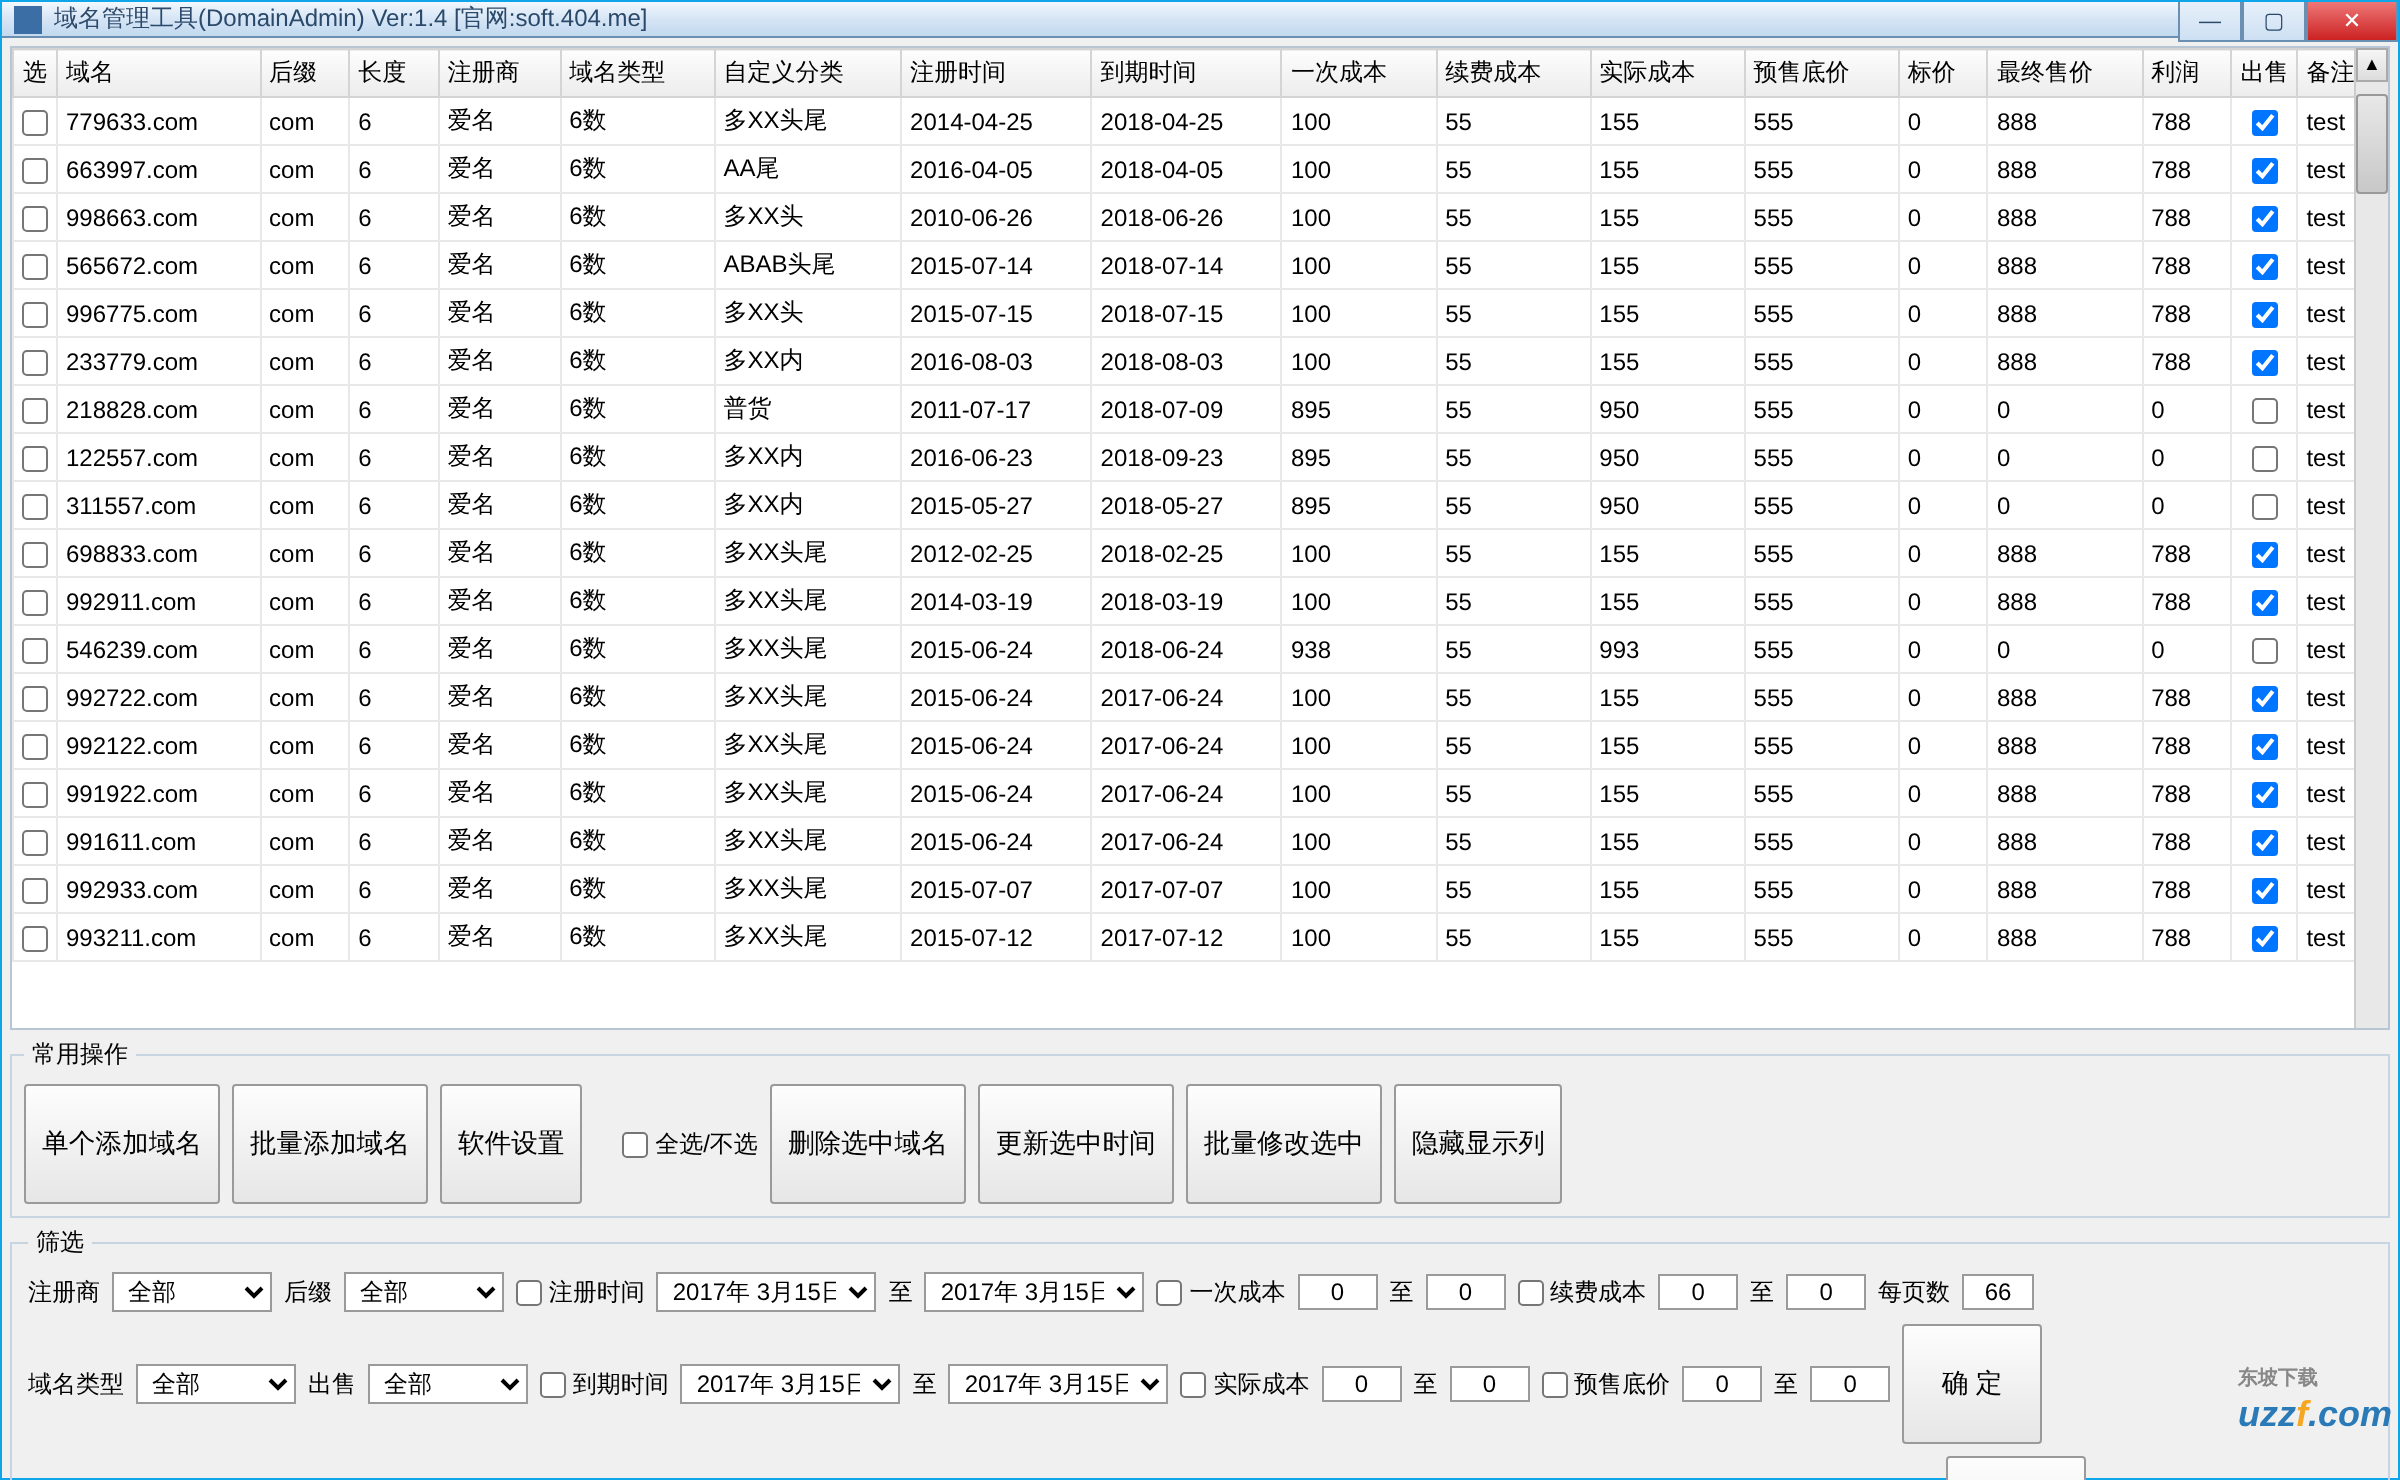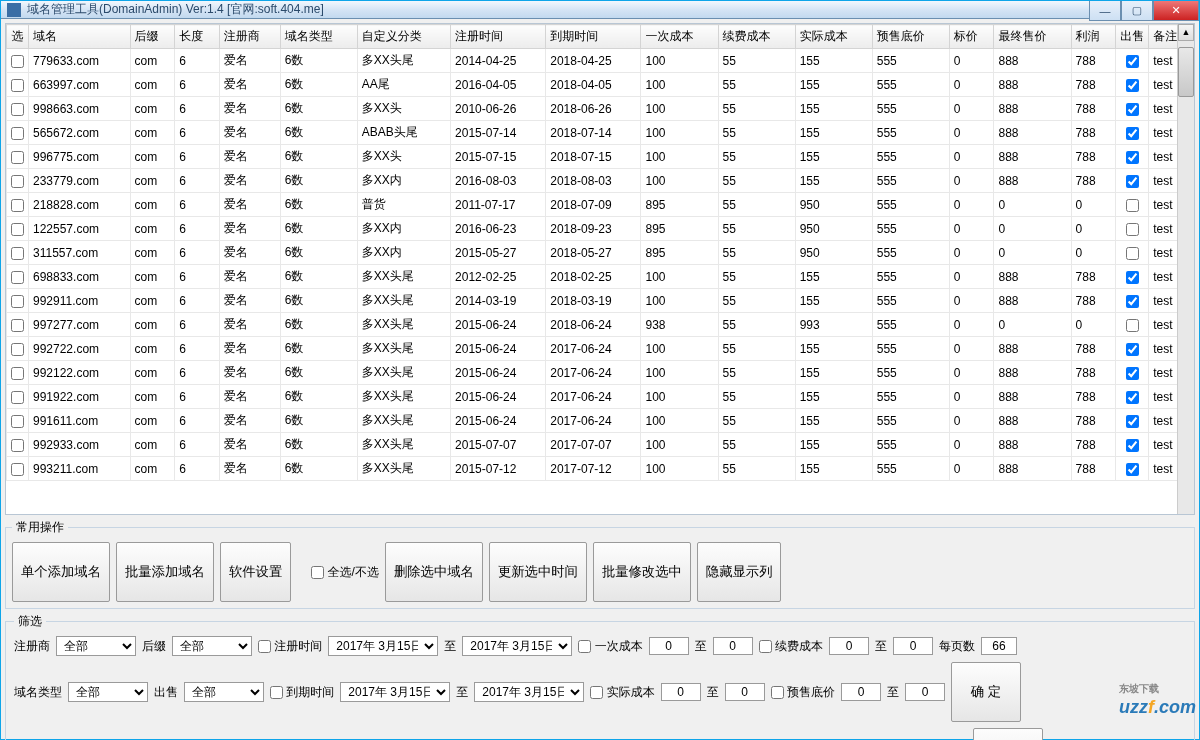--- a/index.html
+++ b/index.html
@@ -371,21 +371,21 @@
               <td>155</td>
               <td>555</td>
               <td>0</td>
               <td>888</td>
               <td>788</td>
               <td class="chk"><input type="checkbox" checked="" style=""></td>
               <td>test</td>
             </tr>
             <tr>
               <td class="chk"><input type="checkbox" style=""></td>
-              <td>997277.com</td>
+              <td>546239.com</td>
               <td>com</td>
               <td>6</td>
               <td>爱名</td>
               <td>6数</td>
               <td>多XX头尾</td>
               <td>2015-06-24</td>
               <td>2018-06-24</td>
               <td>938</td>
               <td>55</td>
               <td>993</td>

